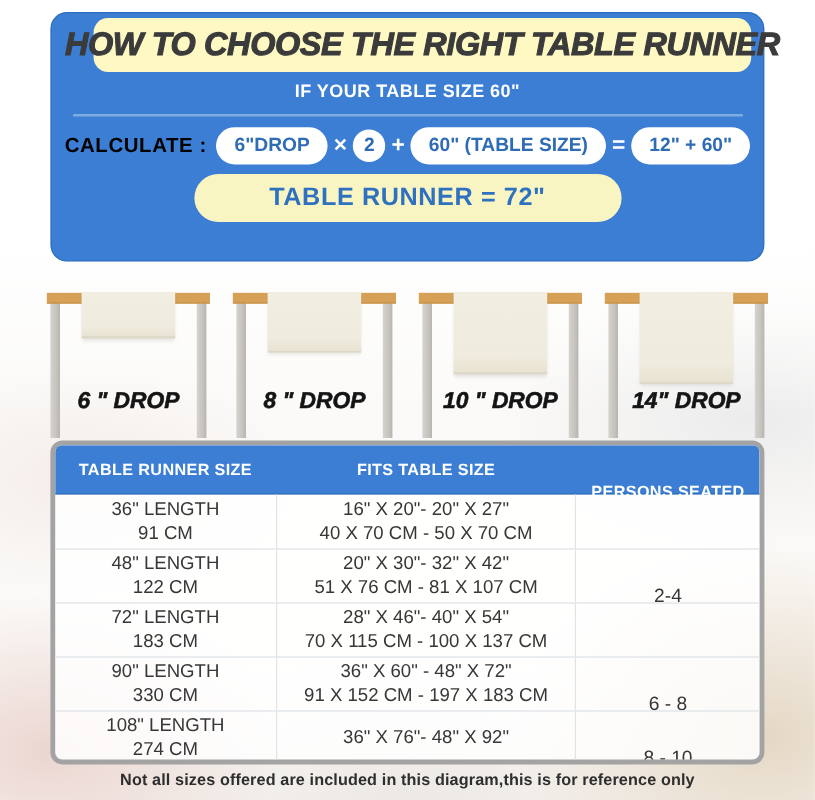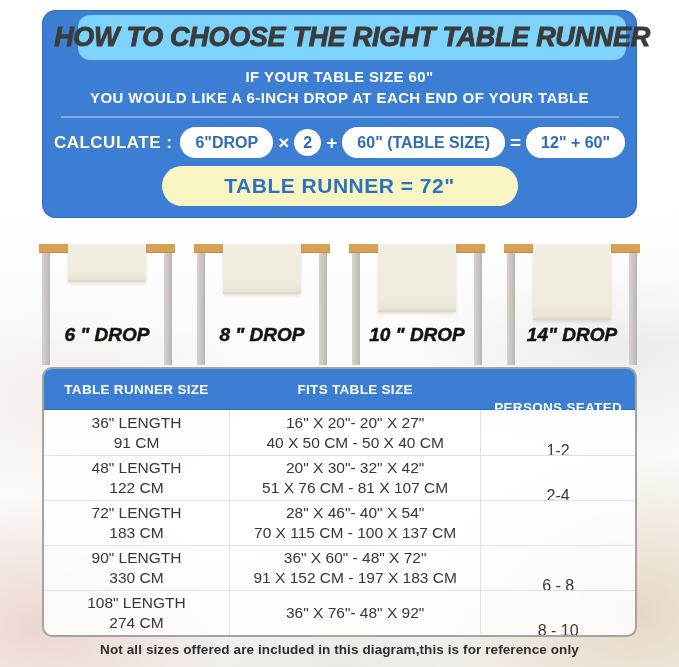--- a/index.html
+++ b/index.html
@@ -20,37 +20,37 @@
   .page { position: absolute; inset: 0; }
 
   
   .panel-top {
     position: absolute; left: 42px; top: 10px; width: 595px; height: 208px;
     background: #3b7ed3; border-radius: 14px;
     box-shadow: inset 0 0 0 1px rgba(30,90,165,0.45);
   }
   .title-banner {
     position: absolute; left: 10px; right: 11px; top: 5px; height: 45px;
-    background: #7dd3fc; border-radius: 12px;
+    background: #fef9c3; border-radius: 12px;
     display: flex; align-items: center; justify-content: center; margin-left: 26px;
   }
   .title-banner h1 {
     font-size: 27px; font-weight: bold; font-style: italic;
     color: #3b3b3b; letter-spacing: -0.3px; white-space: nowrap;
     -webkit-text-stroke: 0.9px #3b3b3b;
   }
   .intro { text-align: center; color: #ffffff; font-weight: bold; font-size: 15px; letter-spacing: 0.4px; }
   .intro.l1 { margin-top: 58px; }
   .intro.l2 { margin-top: 4px; }
   .divider { margin: 10px auto 0 auto; width: 558px; border-top: 2px solid rgba(255,255,255,0.35); }
 
   .formula-row {
     margin-top: 9px; display: flex; align-items: center; justify-content: center; gap: 5px;
   }
-  .calc-label { color: #fef9c3; font-weight: bold; font-size: 17px; letter-spacing: 0.5px; margin-right: 3px; white-space: nowrap; }
+  .calc-label { color: #000000; font-weight: bold; font-size: 17px; letter-spacing: 0.5px; margin-right: 3px; white-space: nowrap; }
   .pill {
     background: #ffffff; color: #2e6cb5; font-weight: bold; font-size: 16px;
     border-radius: 16px; padding: 6px 15px; white-space: nowrap; line-height: 19px;
   }
   .op { color: #fff; font-weight: bold; font-size: 19px; }
   .circle {
     background: #ffffff; color: #2e6cb5; font-weight: bold; font-size: 16px;
     width: 27px; height: 27px; border-radius: 50%;
     display: flex; align-items: center; justify-content: center;
   }
@@ -87,21 +87,21 @@
   .fig4 .runner { height: 76px; }
   .drop-label {
     position: absolute; left: 0; right: 0; top: 80px; text-align: center;
     font-size: 19px; font-weight: bold; font-style: italic; color: #141414;
     -webkit-text-stroke: 0.5px #141414; white-space: nowrap; z-index: 3;
   }
 
   
   .size-panel {
     position: absolute; left: 42px; top: 367px; width: 595px; height: 270px;
-    border: 2px solid #a3a3a3; border-radius: 10px;
+    border: 4px solid #a3a3a3; border-radius: 10px;
     background: rgba(255,255,255,0.84); overflow: hidden;
   }
   .thead {
     display: flex; height: 41px; background: #3b7ed3; align-items: center;
     border-bottom: 1px solid #2e6db8;
   }
   .th { color: #ffffff; font-weight: bold; font-size: 13.5px; letter-spacing: 0.3px; text-align: center; }
   .col1 { width: 31.3%; }
   .col2 { width: 42.7%; }
   .col3 { width: 26%; margin-top: 36px; }
@@ -121,21 +121,20 @@
 </head>
 <body>
 
 <div class="page">
 
   <section class="panel-top">
     <div class="title-banner">
       <h1>HOW TO CHOOSE THE RIGHT TABLE RUNNER</h1>
     </div>
     <p class="intro l1">IF YOUR TABLE SIZE 60"</p>
-    <p class="intro l2">YOU WOULD LIKE A 6-INCH DROP AT EACH END OF YOUR TABLE</p>
     <div class="divider"></div>
 
     <div class="formula-row">
       <span class="calc-label">CALCULATE :</span>
       <span class="pill">6"DROP</span>
       <span class="op">×</span>
       <span class="circle">2</span>
       <span class="op">+</span>
       <span class="pill">60" (TABLE SIZE)</span>
       <span class="op">=</span>
@@ -184,23 +183,22 @@
     </div>
     <div class="tbody">
 
       <div class="trow">
         <div class="td col1">
           <span>36" LENGTH</span>
           <span>91 CM</span>
         </div>
         <div class="td col2">
           <span>16" X 20"- 20" X 27"</span>
-          <span>40 X 50 CM - 50 X 40 CM</span>
-        </div>
-        <div class="td col3">1-2</div>
+          <span>40 X 70 CM - 50 X 70 CM</span>
+        </div>
       </div>
 
       <div class="trow">
         <div class="td col1">
           <span>48" LENGTH</span>
           <span>122 CM</span>
         </div>
         <div class="td col2">
           <span>20" X 30"- 32" X 42"</span>
           <span>51 X 76 CM - 81 X 107 CM</span>

